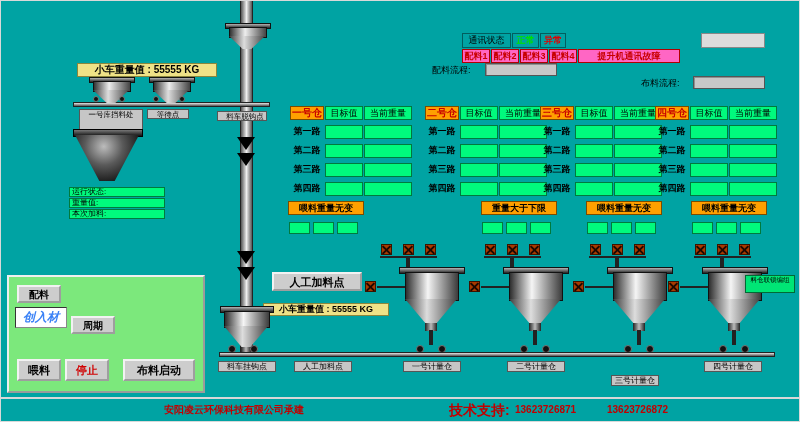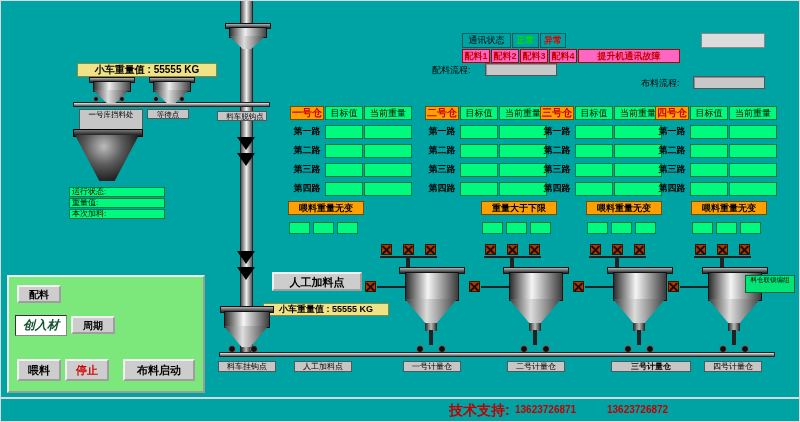--- a/index.html
+++ b/index.html
@@ -339,30 +339,31 @@
       <i class="ot"></i>
   </div>
   <div class="a wh" style="left:227px;top:344px;"></div>
   <div class="a wh" style="left:249px;top:344px;"></div>
   <div class="a rail" style="left:218px;top:351px;width:556px;height:5px;"></div>
 
   <div class="a txt ctr slab" style="left:217px;top:360px;width:58px;height:11px;font-size:8px;line-height:10px;">料车挂钩点</div>
   <div class="a txt ctr slab" style="left:293px;top:360px;width:58px;height:11px;font-size:8px;line-height:10px;">人工加料点</div>
   <div class="a txt ctr slab" style="left:402px;top:360px;width:58px;height:11px;font-size:8px;line-height:10px;">一号计量仓</div>
   <div class="a txt ctr slab" style="left:506px;top:360px;width:58px;height:11px;font-size:8px;line-height:10px;">二号计量仓</div>
-  <div class="a txt ctr slab" style="left:610px;top:360px;width:80px;height:11px;font-size:8px;line-height:10px;font-weight:bold;">三号计量仓</div>
+  <div class="a txt ctr slab" style="left:610px;top:374px;width:48px;height:11px;font-size:8px;line-height:10px;">三号计量仓</div>
   <div class="a txt ctr slab" style="left:703px;top:360px;width:58px;height:11px;font-size:8px;line-height:10px;">四号计量仓</div>
 
   <div class="a" style="left:6px;top:274px;width:198px;height:118px;background:#7ce87c;border:2px outset #efefef;">
     <div class="a btn txt" style="left:8px;top:8px;width:44px;height:18px;font-size:10px;line-height:15px;">配料</div>
-    <div class="a txt ctr" style="left:6px;top:38px;width:52px;height:21px;background:#fff;border:1px inset #888;font-family:'Liberation Serif','DejaVu Serif',serif;font-style:italic;font-weight:bold;font-size:12px;line-height:19px;color:#14532d;">创入材</div>
+    <div class="a txt ctr" style="left:6px;top:30px;width:52px;height:21px;background:#fff;border:1px inset #888;font-family:'Liberation Serif','DejaVu Serif',serif;font-style:italic;font-weight:bold;font-size:12px;line-height:19px;color:#3b82f6;">创入材</div>
     <div class="a btn txt" style="left:62px;top:39px;width:44px;height:18px;font-size:10px;line-height:15px;">周期</div>
     <div class="a btn txt" style="left:8px;top:82px;width:44px;height:22px;font-size:11px;line-height:19px;">喂料</div>
     <div class="a btn txt" style="left:56px;top:82px;width:44px;height:22px;font-size:11px;line-height:19px;color:#d00000;">停止</div>
     <div class="a btn txt" style="left:114px;top:82px;width:72px;height:22px;font-size:11px;line-height:19px;">布料启动</div>
   </div>
 
   <div class="a" style="left:0;top:396px;width:800px;height:2px;background:#d8d8d8;"></div>
+  <div class="a txt" style="left:163px;top:402px;width:190px;height:14px;font-size:10px;line-height:14px;font-weight:bold;color:#c00000;">安阳凌云环保科技有限公司承建</div>
   <div class="a txt" style="left:448px;top:402px;width:62px;height:14px;font-size:14px;line-height:14px;font-weight:bold;color:#c00000;">技术支持:</div>
   <div class="a txt" style="left:514px;top:402px;width:92px;height:14px;font-size:10px;line-height:14px;font-weight:bold;color:#c00000;">13623726871</div>
   <div class="a txt" style="left:606px;top:402px;width:92px;height:14px;font-size:10px;line-height:14px;font-weight:bold;color:#c00000;">13623726872</div>
 
 </div>
 
 </body></html>

